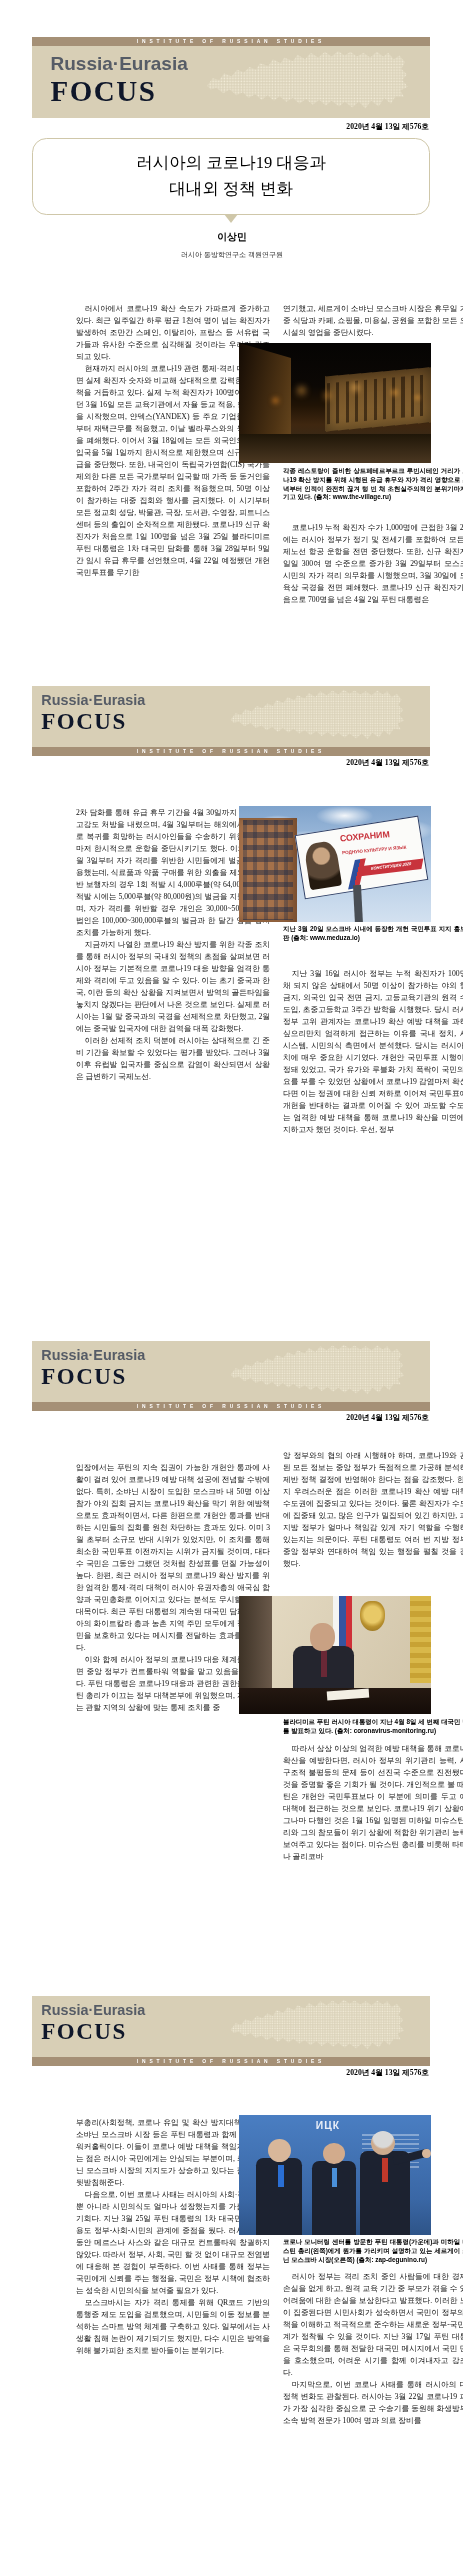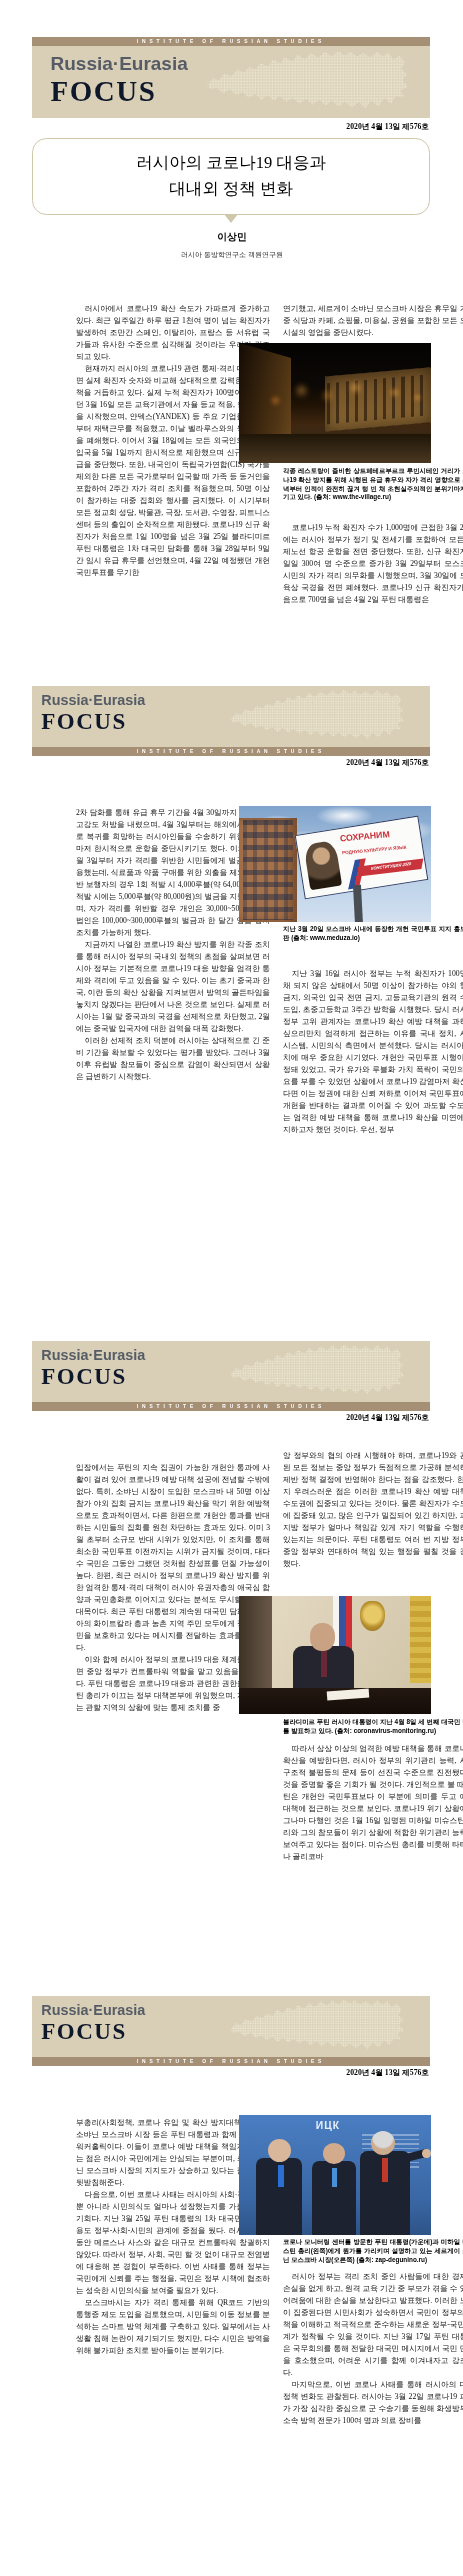--- a/index.html
+++ b/index.html
@@ -169,21 +169,21 @@
           <use href="#rupath" fill="url(#mapdots)"></use>
         </svg>
     </div>
     <div class="strip">INSTITUTE OF RUSSIAN STUDIES</div>
   </div>
   <div class="dateline" style="top:103px">2020년 4월 13일 제576호</div>
 
   <div class="blk colL body" style="top:152px;height:462px">
     <p class="cont">2차 담화를 통해 유급 휴무 기간을 4월 30일까지 연장하는 고강도 처방을 내렸으며, 4월 3일부터는 해외에서 러시아로 복귀를 희망하는 러시아인들을 수송하기 위한 전세기마저 한시적으로 운항을 중단시키기도 했다. 이와 함께 4월 3일부터 자가 격리를 위반한 시민들에게 벌금제를 적용했는데, 식료품과 약품 구매를 위한 외출을 제외하고 일반 보행자의 경우 1회 적발 시 4,000루블(약 64,000원), 2회 적발 시에는 5,000루블(약 80,000원)의 벌금을 지불해야 하며, 자가 격리를 위반할 경우 개인은 30,000~50,000루블, 법인은 100,000~300,000루블의 벌금과 한 달간 영업 정지 조치를 가능하게 했다.</p>
     <p>지금까지 나열한 코로나19 확산 방지를 위한 각종 조치를 통해 러시아 정부의 국내외 정책의 초점을 살펴보면 러시아 정부는 기본적으로 코로나19 대응 방향을 엄격한 통제와 격리에 두고 있음을 알 수 있다. 이는 초기 중국과 한국, 이란 등의 확산 상황을 지켜보면서 방역의 골든타임을 놓치지 않겠다는 판단에서 나온 것으로 보인다. 실제로 러시아는 1월 말 중국과의 국경을 선제적으로 차단했고, 2월에는 중국발 입국자에 대한 검역을 대폭 강화했다.</p>
-    <p>이러한 선제적 조치 덕분에 러시아는 상대적으로 긴 준비 기간을 확보할 수 있었다는 평가를 받았다. 그러나 3월 이후 유럽발 참모들이 중심으로 감염이 확산되면서 상황은 급변하기 시작했다.</p>
+    <p>이러한 선제적 조치 덕분에 러시아는 상대적으로 긴 준비 기간을 확보할 수 있었다는 평가를 받았다. 그러나 3월 이후 유럽발 입국자를 중심으로 감염이 확산되면서 상황은 급변하기 국제노선.</p>
   </div>
   <div class="photo ph2" style="left:239px;top:151px;width:192px;height:116px">
     <div class="cl"></div>
     <div class="bld"></div>
     <div class="bw"></div>
     <div class="board">
       <div class="por"></div>
       <div class="bt1">СОХРАНИМ</div>
       <div class="bt2">РОДНУЮ КУЛЬТУРУ И ЯЗЫК</div>
       <div class="flagst"></div>

